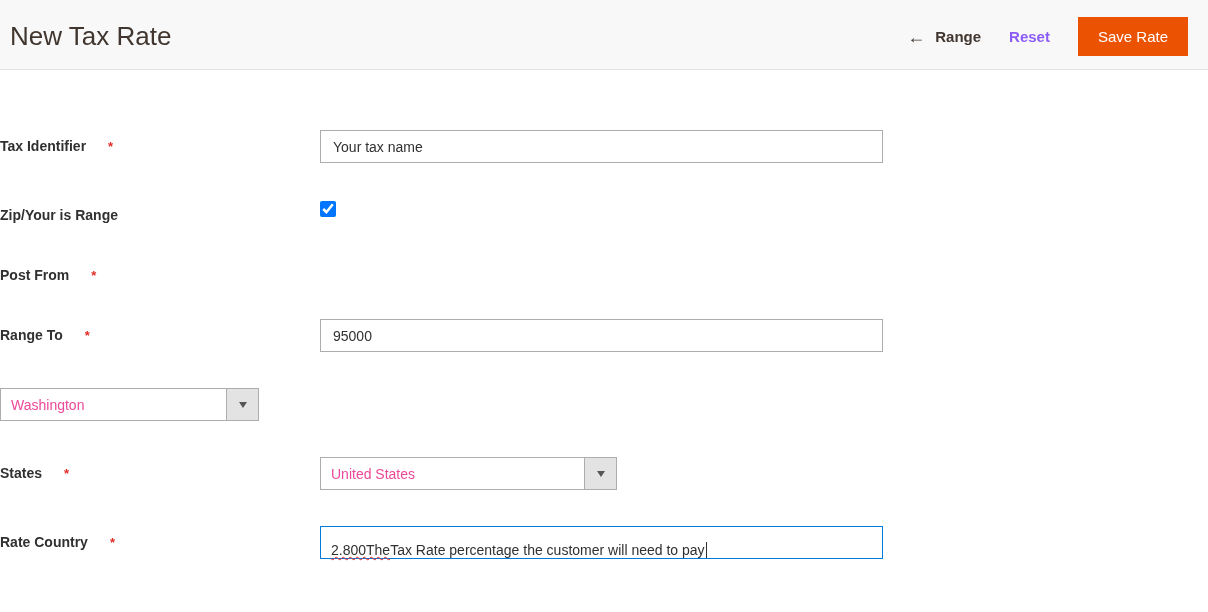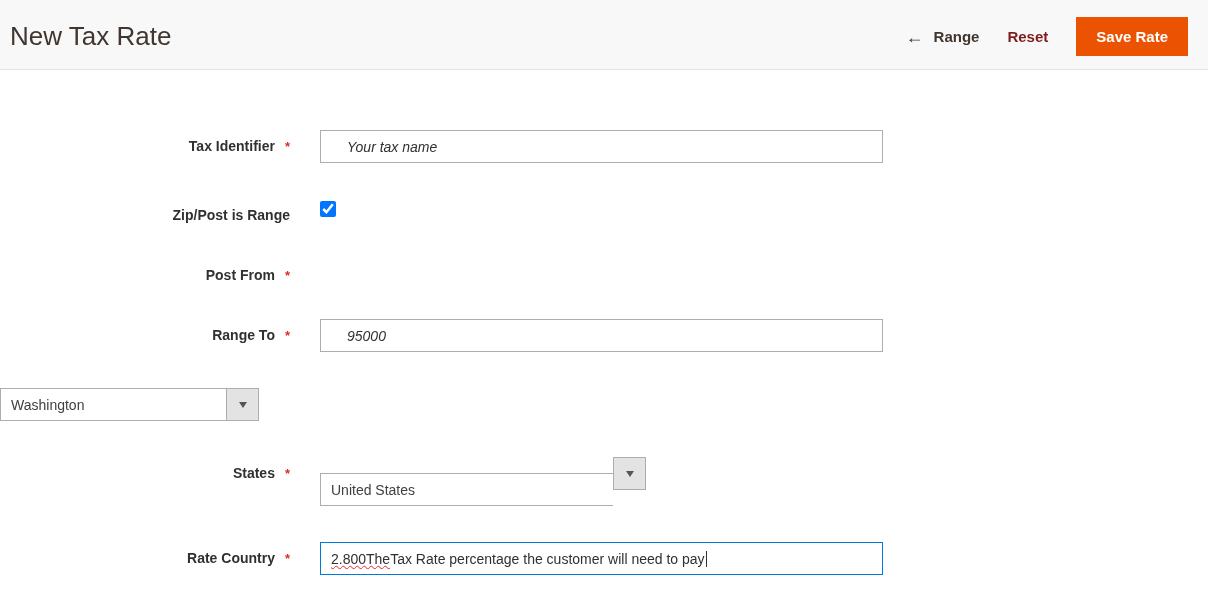--- a/index.html
+++ b/index.html
@@ -36,109 +36,108 @@
       font-weight: 600;
       font-size: 15px;
       cursor: pointer;
       text-decoration: none;
     }
     .back-arrow {
       font-size: 18px;
       line-height: 1;
     }
     .reset-link {
-      color: #7f1d1d;
+      color: #8b5cf6;
       font-weight: 600;
       font-size: 15px;
       cursor: pointer;
     }
     .save-btn {
       background: #eb5202;
       color: #fff;
       border: none;
       padding: 11px 20px;
       font-size: 15px;
-      font-weight: 700;
+      font-weight: 400;
       cursor: pointer;
       border-radius: 0;
     }
     .form-area {
       padding: 60px 0 30px 0;
     }
     .form-row {
       display: flex;
       align-items: flex-start;
       margin-bottom: 36px;
     }
     .form-label {
       width: 320px;
       text-align: right;
       padding-right: 30px;
       font-size: 14px;
       font-weight: 600;
       color: #303030;
       padding-top: 8px;
       display: flex;
-      justify-content: flex-end;
+      justify-content: flex-start;
       align-items: baseline;
-      gap: 10px;
+      gap: 22px;
     }
     .required-star {
       color: #e02b27;
       font-size: 13px;
     }
     .form-control {
       width: 563px;
     }
     .text-input {
       width: 100%;
       height: 33px;
       border: 1px solid #adadad;
-      padding: 0 26px;
+      padding: 0 12px;
       font-size: 14px;
       color: #303030;
       outline: none;
-      font-style: italic;
     }
     .checkbox-input {
       width: 16px;
       height: 16px;
       margin-top: 2px;
       cursor: pointer;
     }
     .select-wrap {
       display: flex;
     }
     .select-display {
       height: 33px;
       border: 1px solid #adadad;
       border-right: none;
       padding: 0 10px;
       font-size: 14px;
-      color: #404040;
+      color: #ec4899;
       display: flex;
       align-items: center;
       background: #fff;
     }
     .select-btn {
       width: 33px;
       height: 33px;
       border: 1px solid #adadad;
       background: #e3e3e3;
       display: flex;
       align-items: center;
       justify-content: center;
       cursor: pointer;
     }
     .select-btn svg {
       width: 8px;
       height: 6px;
     }
     .state-select .select-display { width: 226px; }
-    .country-select .select-display { width: 293px; margin-top: 16px; }
+    .country-select .select-display { width: 264px; }
     .underline-typo {
       text-decoration: underline;
       text-decoration-color: #e02b27;
       text-decoration-style: wavy;
       text-decoration-thickness: 1px;
     }
     .cursor-bar::after {
       content: "";
       display: inline-block;
       width: 1px;
@@ -148,21 +147,21 @@
       margin-left: 1px;
     }
     .rate-text {
       width: 100%;
       height: 33px;
       border: 1px solid #007bdb;
       padding: 0 10px;
       font-size: 14px;
       color: #303030;
       display: flex;
-      align-items: center;
+      align-items: flex-end;
       background: #fff;
     }
   </style>
 </head>
 <body>
 
 <div class="header">
   <h1 class="page-title">New Tax Rate</h1>
   <div class="header-actions">
     <a class="back-link">
@@ -181,21 +180,21 @@
       <span>Tax Identifier</span>
       <span class="required-star">*</span>
     </div>
     <div class="form-control">
       <input type="text" class="text-input" value="Your tax name" style="">
     </div>
   </div>
 
   <div class="form-row">
     <div class="form-label">
-      <span>Zip/Post is Range</span>
+      <span>Zip/Your is Range</span>
     </div>
     <div class="form-control">
       <input type="checkbox" class="checkbox-input" checked="" style="">
     </div>
   </div>
 
   <div class="form-row">
     <div class="form-label">
       <span>Post From</span>
       <span class="required-star">*</span>

